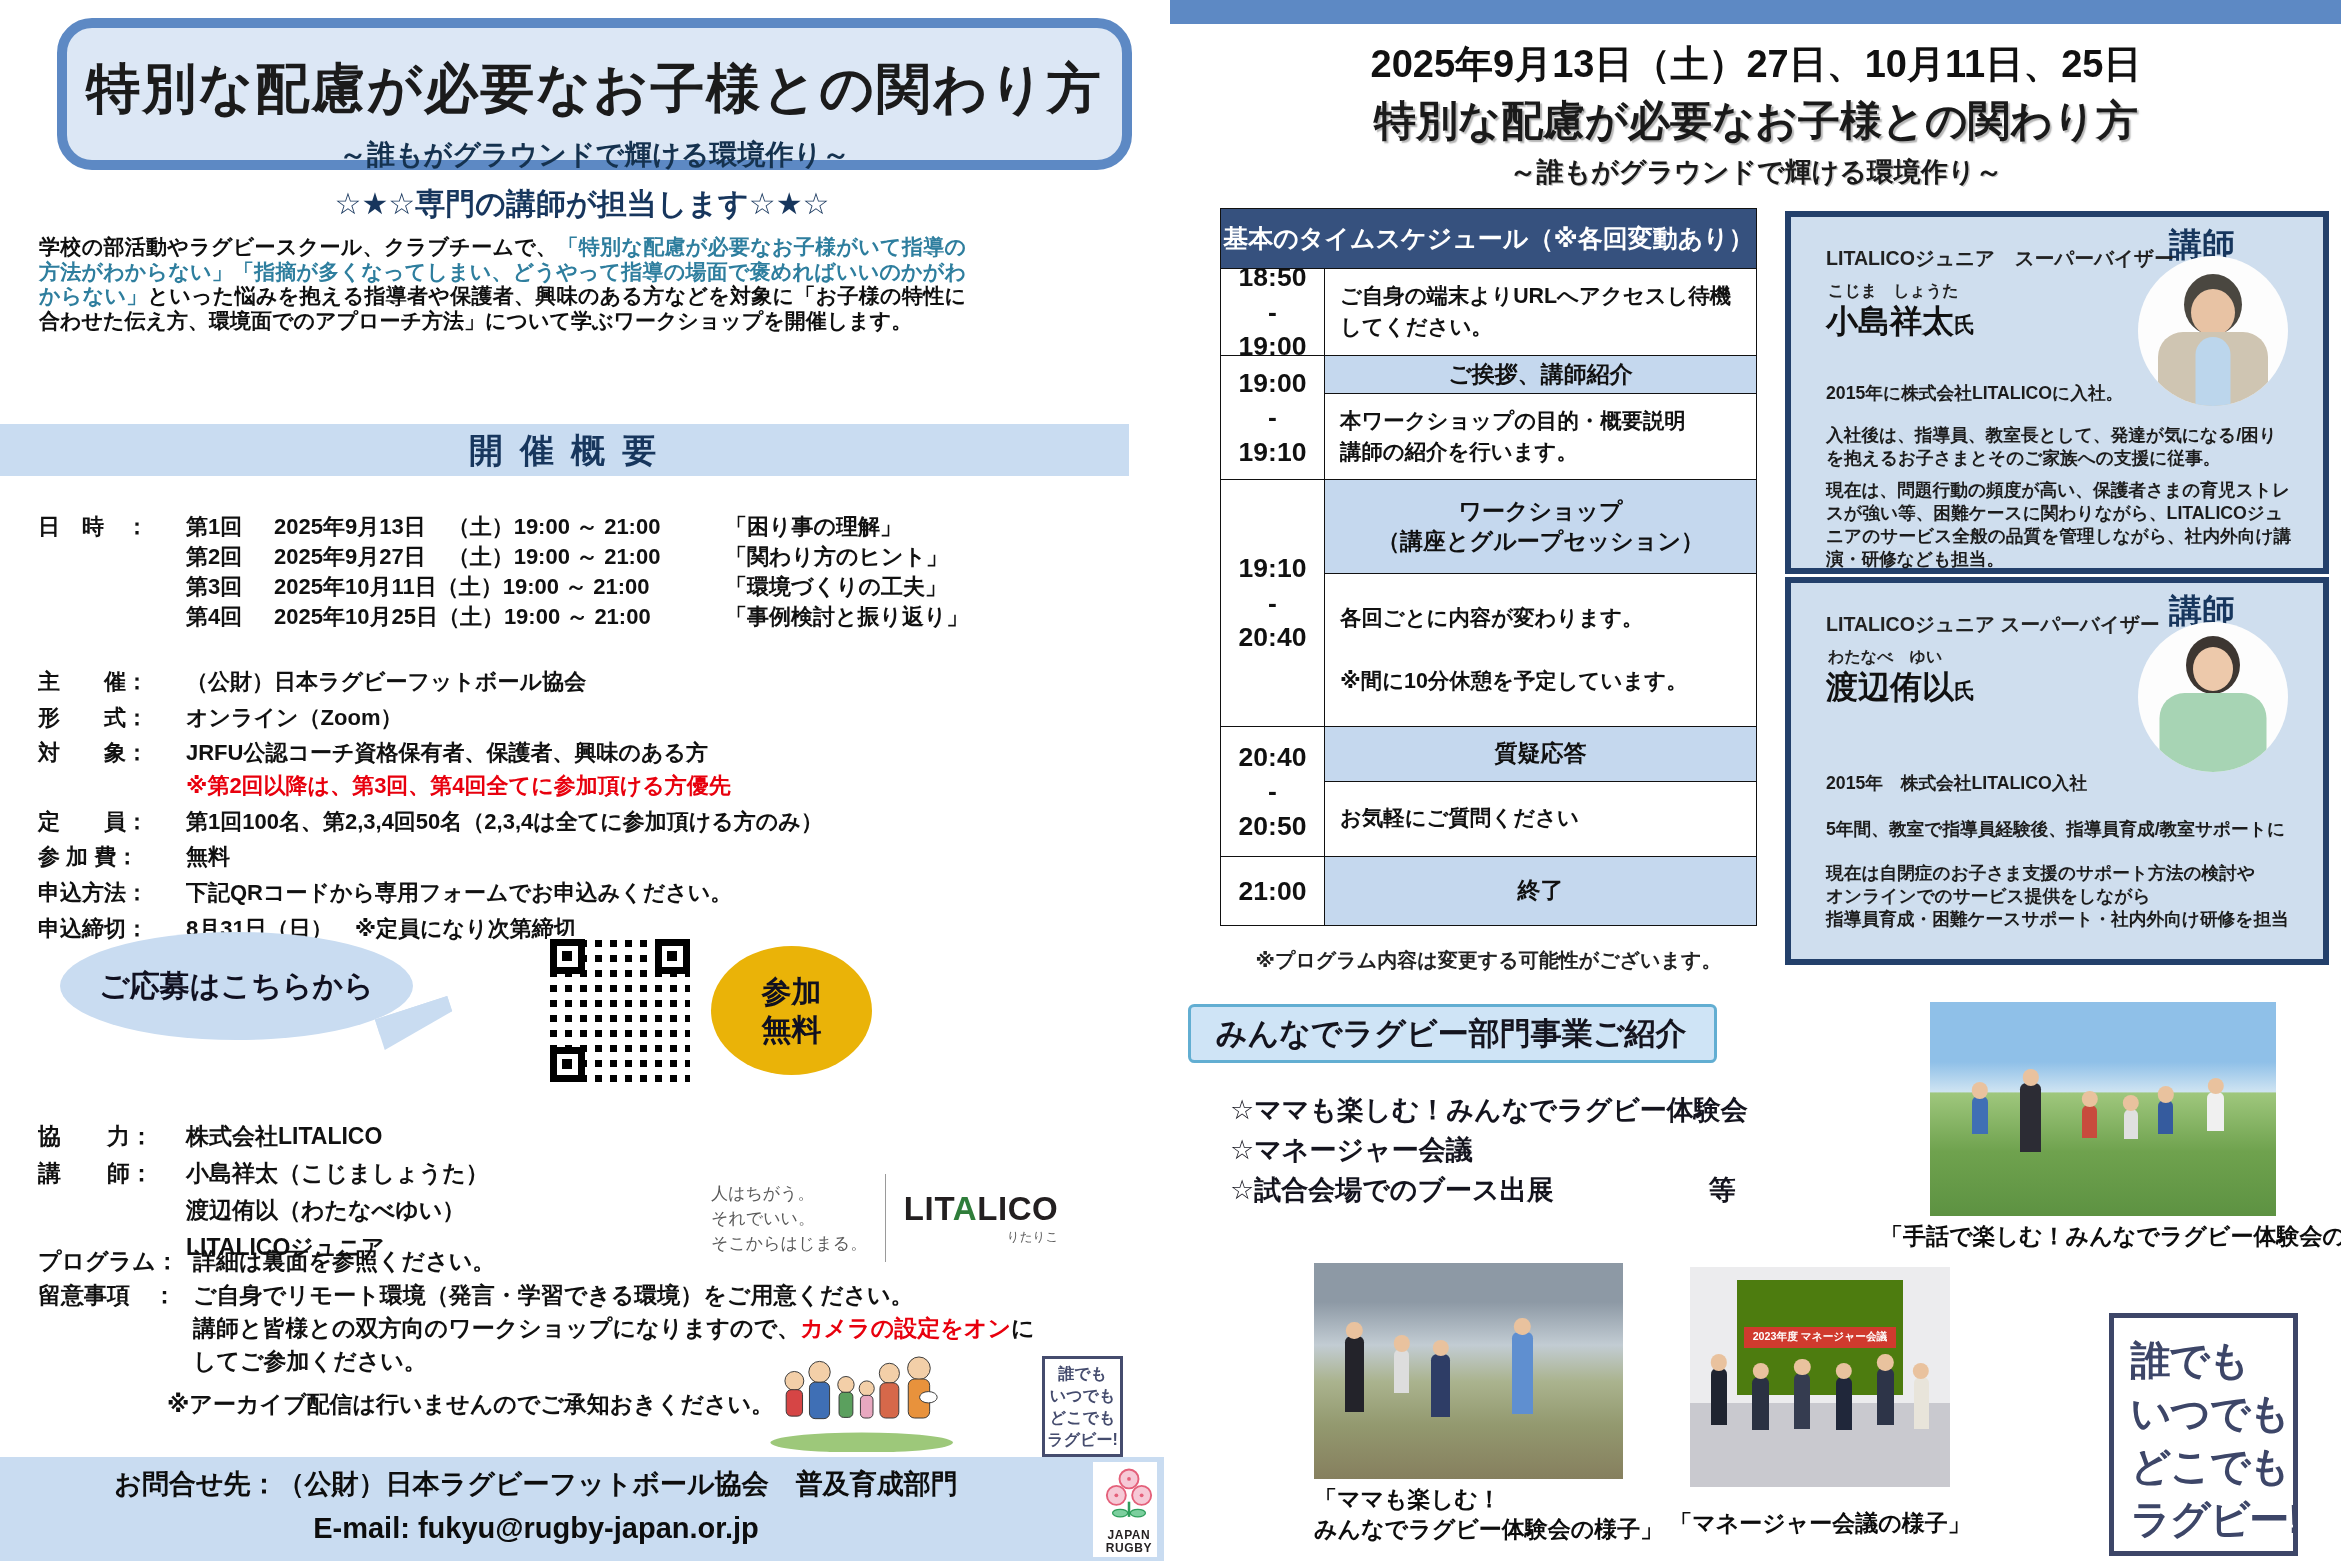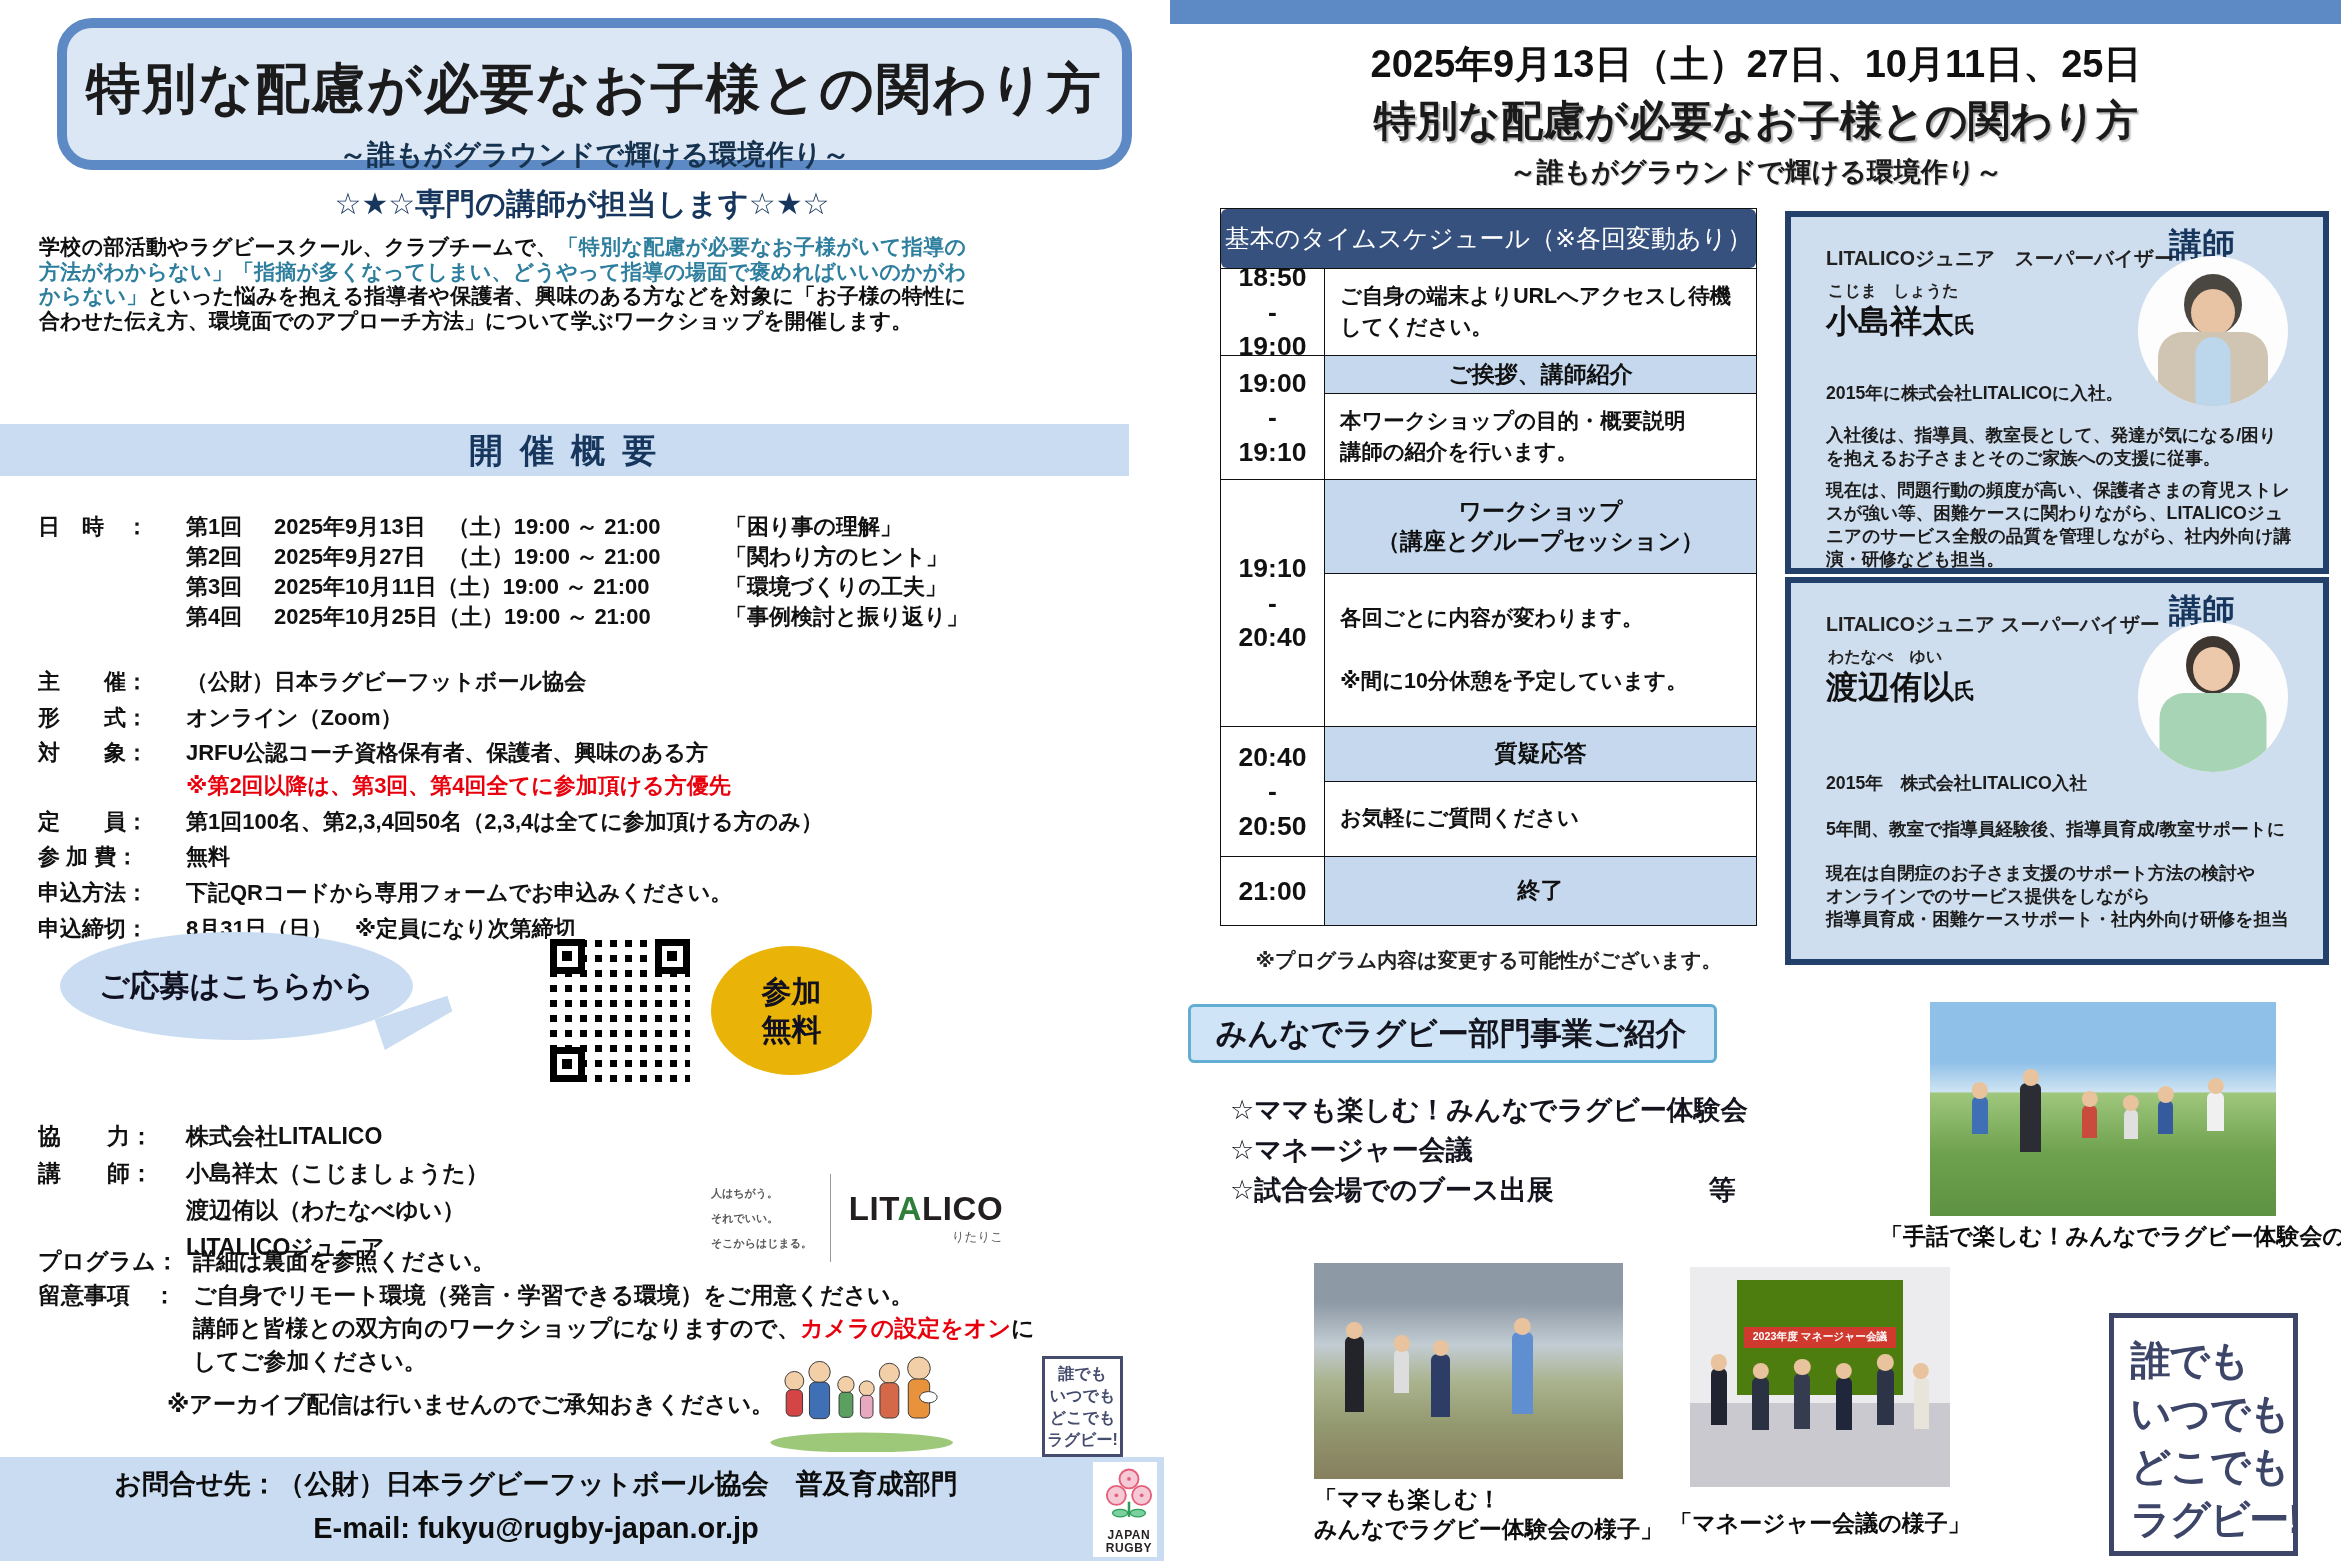--- a/index.html
+++ b/index.html
@@ -40,21 +40,21 @@
      background-blend-mode:lighten;outline:3.8px solid #fff;}
   .finder{position:absolute;width:35px;height:35px;border:7.6px solid #000;background:#fff;box-sizing:border-box;}
   .finder::after{content:"";position:absolute;left:5px;top:5px;width:10px;height:10px;background:#000;}
   .free-badge{left:711px;top:946px;width:161px;height:129px;background:#eab308;border-radius:50%;
     display:flex;align-items:center;justify-content:center;text-align:center;
     font-size:30px;font-weight:900;color:#101020;line-height:1.25;}
   .credits{left:38px;top:1118px;font-size:23px;line-height:37px;}
   .cred-row{display:flex;}
   .cred-label{width:148px;flex:none;}
   .litalico{left:711px;top:1174px;display:flex;align-items:center;font-weight:400;}
-  .lit-tag{font-size:11px;line-height:25px;color:#5a5a5a;font-weight:bold;}
+  .lit-tag{font-size:17px;line-height:25px;color:#5a5a5a;}
   .lit-div{width:1.3px;height:88px;background:#9a9a9a;margin:0 17.7px;}
   .lit-word{font-size:33px;font-weight:900;color:#231f20;letter-spacing:0.6px;}
   .lit-a{color:#2f7d3a;}
   .lit-furi{font-size:12.6px;color:#5a5a5a;text-align:right;margin-top:1.3px;}
   .program-row{left:38px;top:1246px;display:flex;font-size:23px;line-height:30px;}
   .notes{left:38px;top:1279px;font-size:23px;line-height:33px;}
   .note-row{display:flex;}
   .note-label{width:155px;flex:none;}
   .note-cont{margin-left:155px;}
   .archive-note{margin-left:129px;margin-top:10px;}
@@ -73,21 +73,21 @@
   
   .rpage{left:1170px;top:0;width:1172px;height:1561px;}
   .topbar{left:0;top:0;width:1172px;height:24px;background:#5d89c4;}
   .r-date{left:0;top:39px;width:1172px;text-align:center;font-size:38px;font-weight:900;color:#111;}
   .r-title{left:0;top:93px;width:1172px;text-align:center;font-size:42px;font-weight:900;color:#1a1a1a;
     text-shadow:1.9px 1.9px 1.3px rgba(120,120,120,.55);}
   .r-sub{left:0;top:154px;width:1172px;text-align:center;font-size:27px;font-weight:900;color:#1a1a1a;
     text-shadow:1.3px 1.3px 0.6px rgba(140,140,140,.5);}
   .sched{left:50px;top:208px;width:537px;border:1.9px solid #111;box-sizing:border-box;background:#fff;}
   .sched-header{height:59px;background:#36517e;color:#fff;display:flex;align-items:center;justify-content:center;
-    font-size:25px;font-weight:400;border-radius:6px;}
+    font-size:25px;font-weight:700;}
   .srow{display:flex;border-top:1.9px solid #111;}
   .stime{width:103px;flex:none;border-right:1.9px solid #111;display:flex;align-items:center;justify-content:center;
     text-align:center;font-size:26.5px;font-weight:900;line-height:1.3;}
   .scell{flex:1;display:flex;flex-direction:column;}
   .sband{background:#c5d8ee;display:flex;align-items:center;justify-content:center;text-align:center;
     font-size:23px;font-weight:900;border-bottom:1.9px solid #111;line-height:1.3;}
   .sdesc{flex:1;font-size:21.4px;font-weight:700;padding:11.4px 15px;line-height:1.45;display:flex;flex-direction:column;justify-content:center;}
   .sband.last{border-bottom:none;flex:1;}
   .sched-note{left:50px;top:947px;width:537px;text-align:center;font-size:20px;font-weight:700;color:#222;}
   .card{width:544px;background:#cfdeee;border:6.3px solid #23406b;box-sizing:border-box;}

